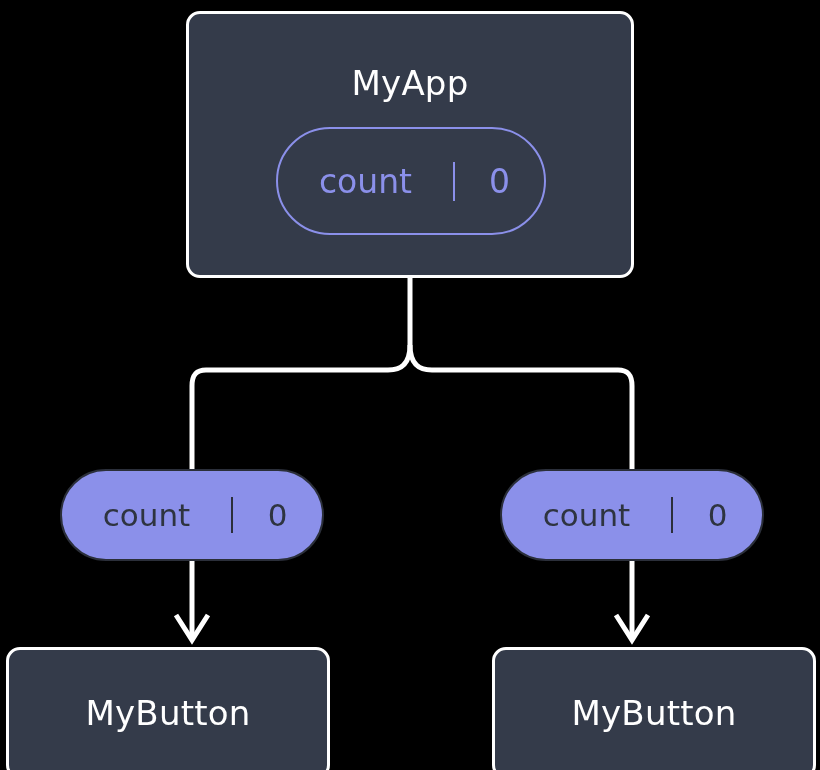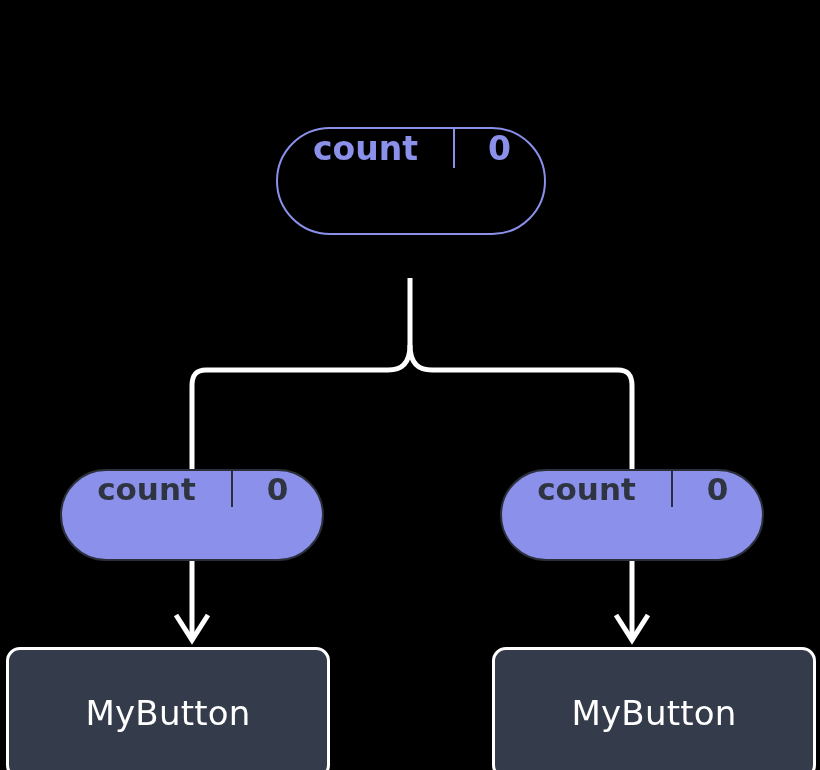--- a/index.html
+++ b/index.html
@@ -73,24 +73,23 @@
     left: 492px;
     top: 647px;
     width: 324px;
   }
 
   
   .pill {
     position: absolute;
     box-sizing: border-box;
     display: flex;
-    align-items: flex-start;
+    align-items: center;
     border-radius: 999px;
     overflow: hidden;
-    font-weight: bold;
   }
   .pill-key, .pill-val {
     display: flex;
     align-items: center;
     justify-content: center;
     white-space: nowrap;
     box-sizing: border-box;
   }
 
   
@@ -158,20 +157,23 @@
 
     <path d="M 410 345 C 410 365 420 370 432 370 L 618 370 C 628 370 632 375 632 386 L 632 469" fill="none" stroke="#ffffff" stroke-width="5" stroke-linecap="butt"></path>
 
     <path d="M 192 561 L 192 636" fill="none" stroke="#ffffff" stroke-width="5"></path>
     <path d="M 176 615 L 192 640 L 208 615" fill="none" stroke="#ffffff" stroke-width="5" stroke-linejoin="miter" stroke-linecap="butt"></path>
 
     <path d="M 632 561 L 632 636" fill="none" stroke="#ffffff" stroke-width="5"></path>
     <path d="M 616 615 L 632 640 L 648 615" fill="none" stroke="#ffffff" stroke-width="5" stroke-linejoin="miter" stroke-linecap="butt"></path>
   </svg>
 
+  <div id="root-card" class="node-card">
+    <div class="node-title">MyApp</div>
+  </div>
 
   <div id="root-pill" class="pill">
     <div class="pill-key">count</div>
     <div class="pill-val">0</div>
   </div>
 
   <div id="pill-left" class="pill pill-filled">
     <div class="pill-key">count</div>
     <div class="pill-val">0</div>
   </div>

